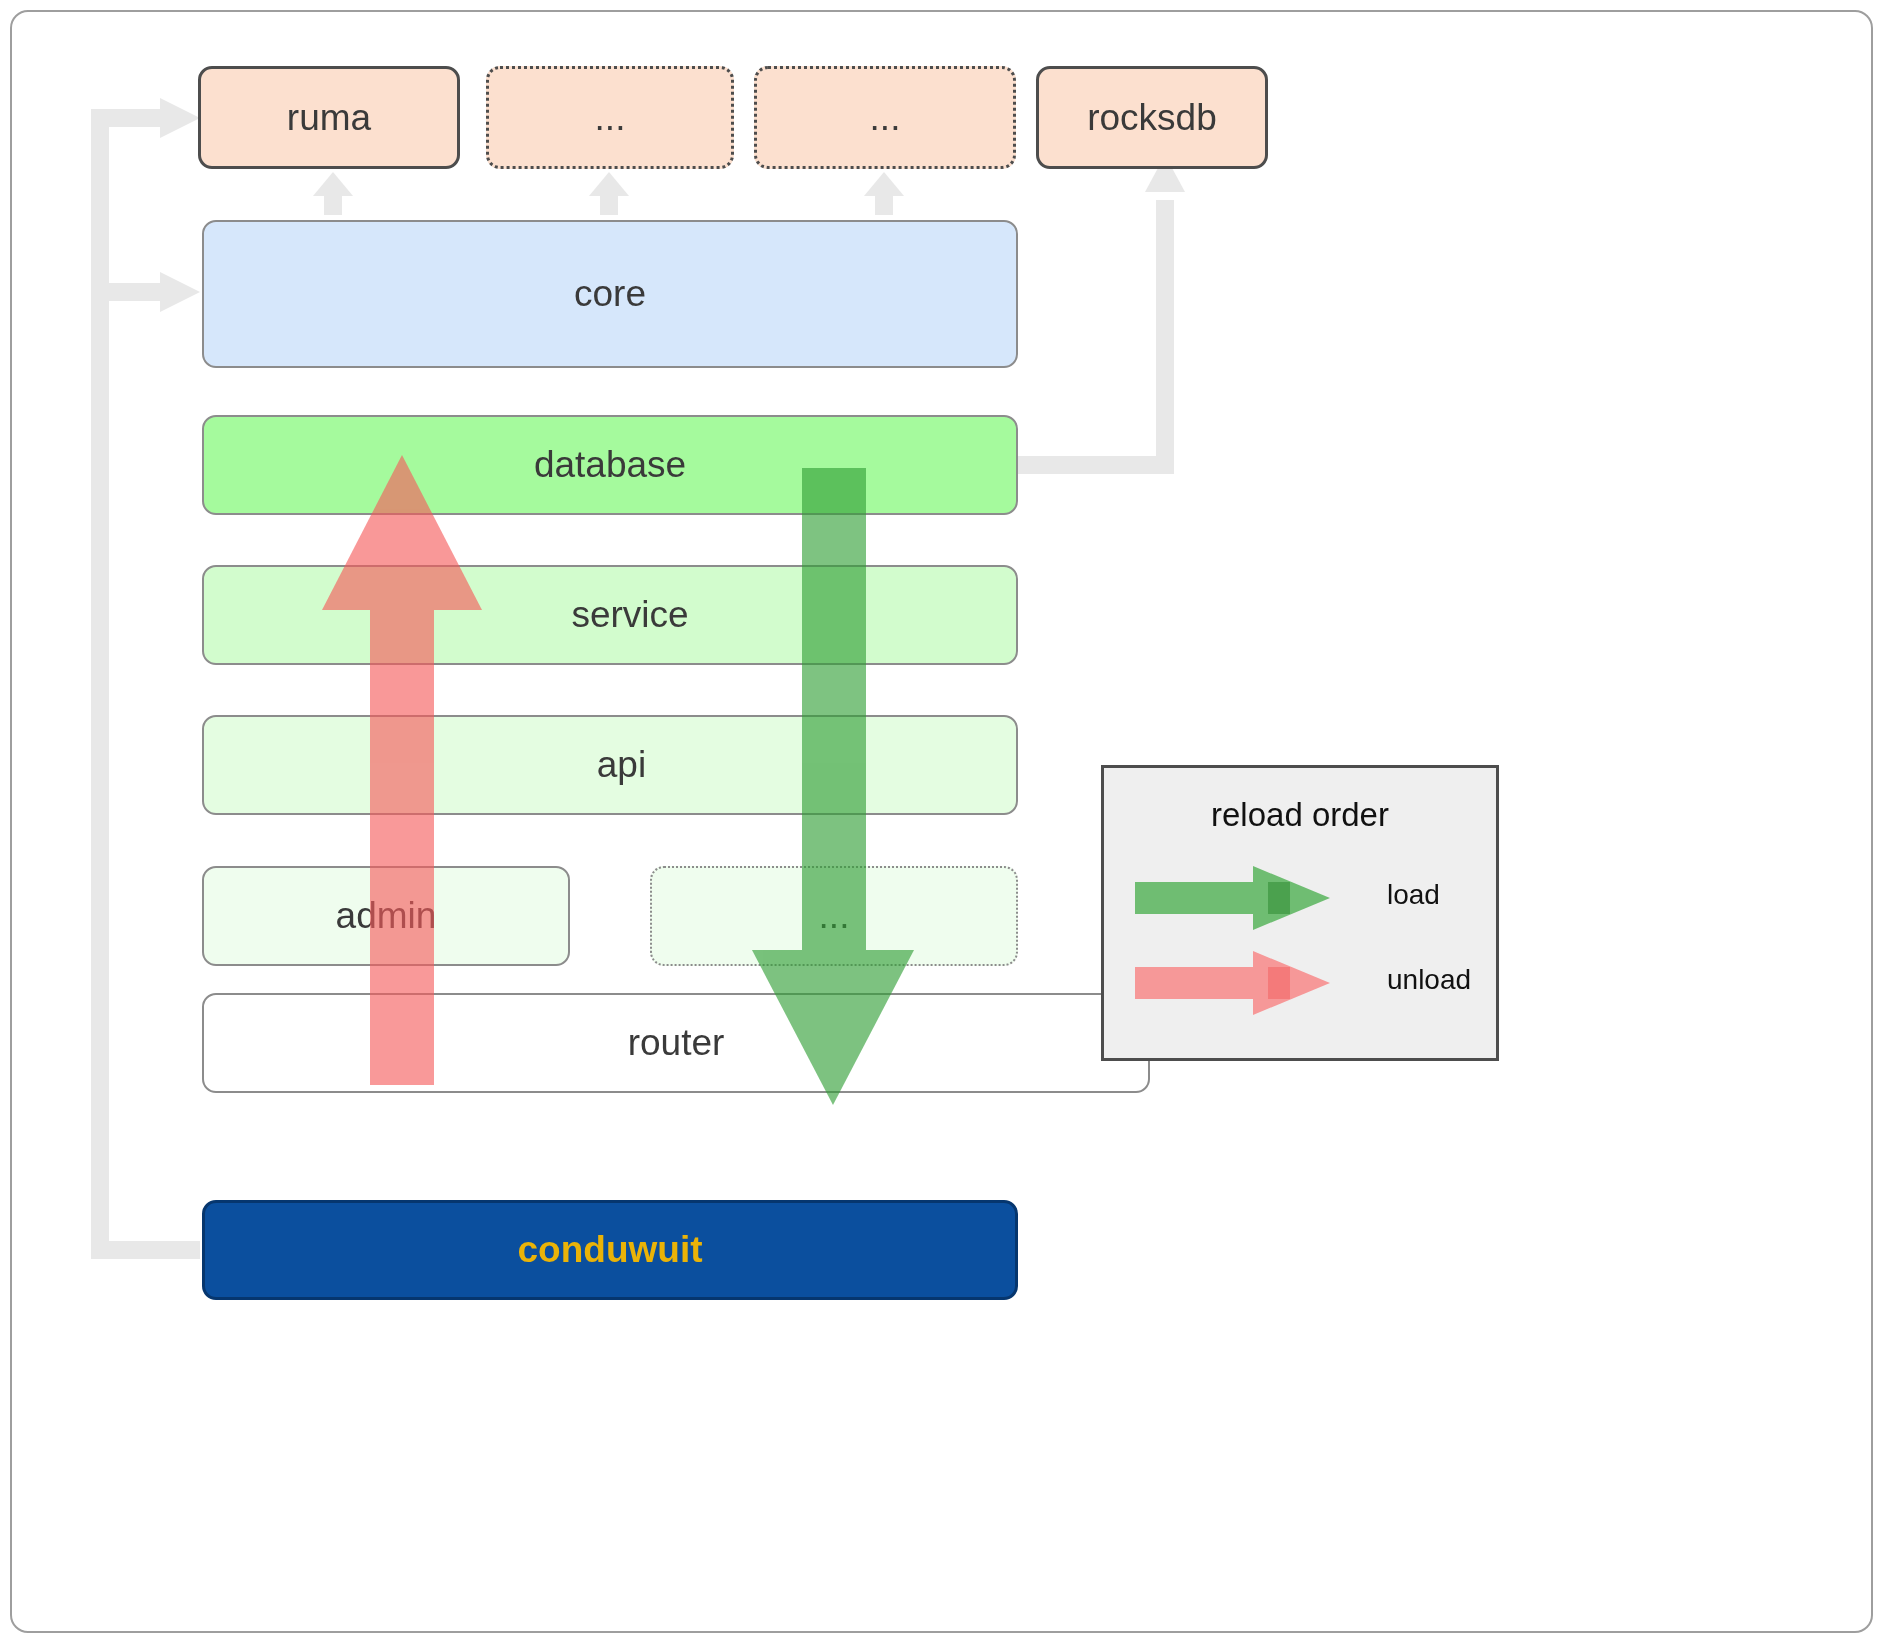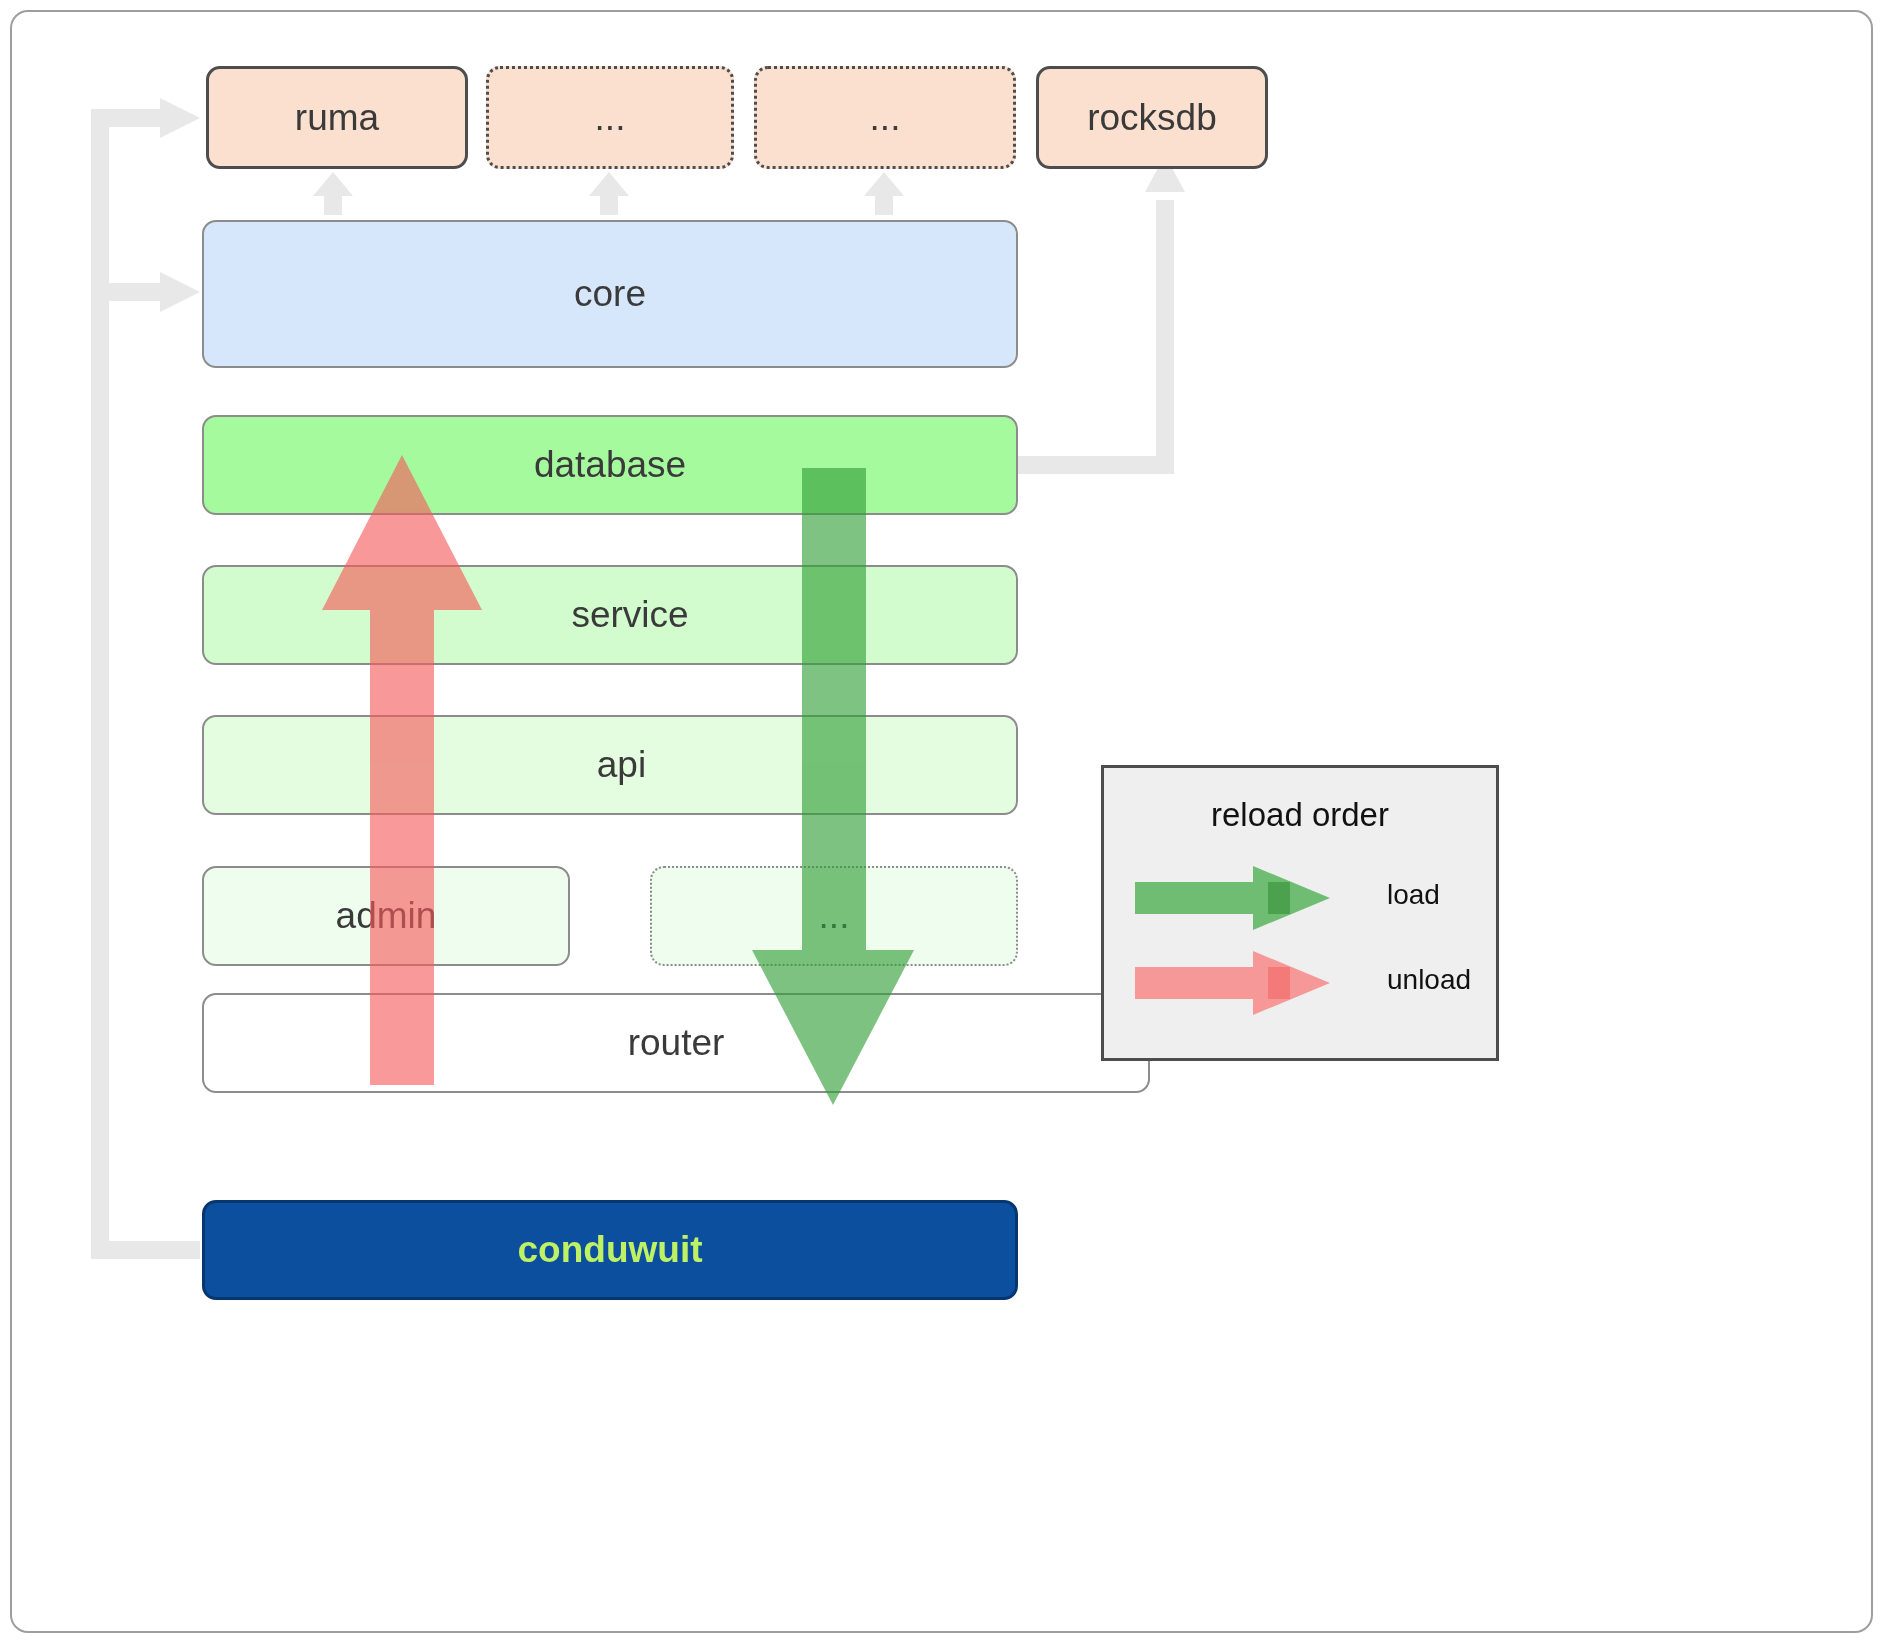--- a/index.html
+++ b/index.html
@@ -24,21 +24,21 @@
   .solid-b{border:3px solid #4d4d4d;}
   .dotted-b{border:3px dotted #4d4d4d;}
   .gray-b{border:2px solid #8c8c8c;}
   .peach{background:#fce0cf;}
   .blue{background:#d6e7fb;}
   .green1{background:#a5fa9d;justify-content:center;}
   .green2{background:#d2fccd;}
   .green3{background:#e4fde1;}
   .green4{background:#effdee;}
   .white{background:#ffffff;}
-  .navy{background:#0b4f9e;color:#bef264;font-weight:bold;}
+  .navy{background:#0b4f9e;color:#eab308;font-weight:bold;}
   .legend-box{
     position:absolute;background:#efefef;border:3px solid #4d4d4d;
     box-sizing:border-box;
   }
   .legend-title{
     position:absolute;width:100%;text-align:center;
     font-size:33px;color:#111;
   }
   .legend-label{position:absolute;font-size:28px;color:#111;margin-left:38px;}
   svg.overlay{position:absolute;left:0;top:0;width:1883px;height:1643px;pointer-events:none;}
@@ -78,21 +78,21 @@
     <g>
       <path d="M609,215 L609,195" stroke="#e8e8e8" stroke-width="18" fill="none"></path>
       <path d="M589,196 L609,172 L629,196 z" fill="#e8e8e8"></path>
     </g>
     <g>
       <path d="M884,215 L884,195" stroke="#e8e8e8" stroke-width="18" fill="none"></path>
       <path d="M864,196 L884,172 L904,196 z" fill="#e8e8e8"></path>
     </g>
   </svg>
 
-  <div class="node peach solid-b" style="left:206px;top:66px;width:262px;height:103px;">
+  <div class="node peach solid-b" style="left:198px;top:66px;width:262px;height:103px;">
     <span>ruma</span>
   </div>
   <div class="node peach dotted-b" style="left:486px;top:66px;width:248px;height:103px;">
     <span>...</span>
   </div>
   <div class="node peach dotted-b" style="left:754px;top:66px;width:262px;height:103px;">
     <span>...</span>
   </div>
   <div class="node peach solid-b" style="left:1036px;top:66px;width:232px;height:103px;">
     <span>rocksdb</span>

